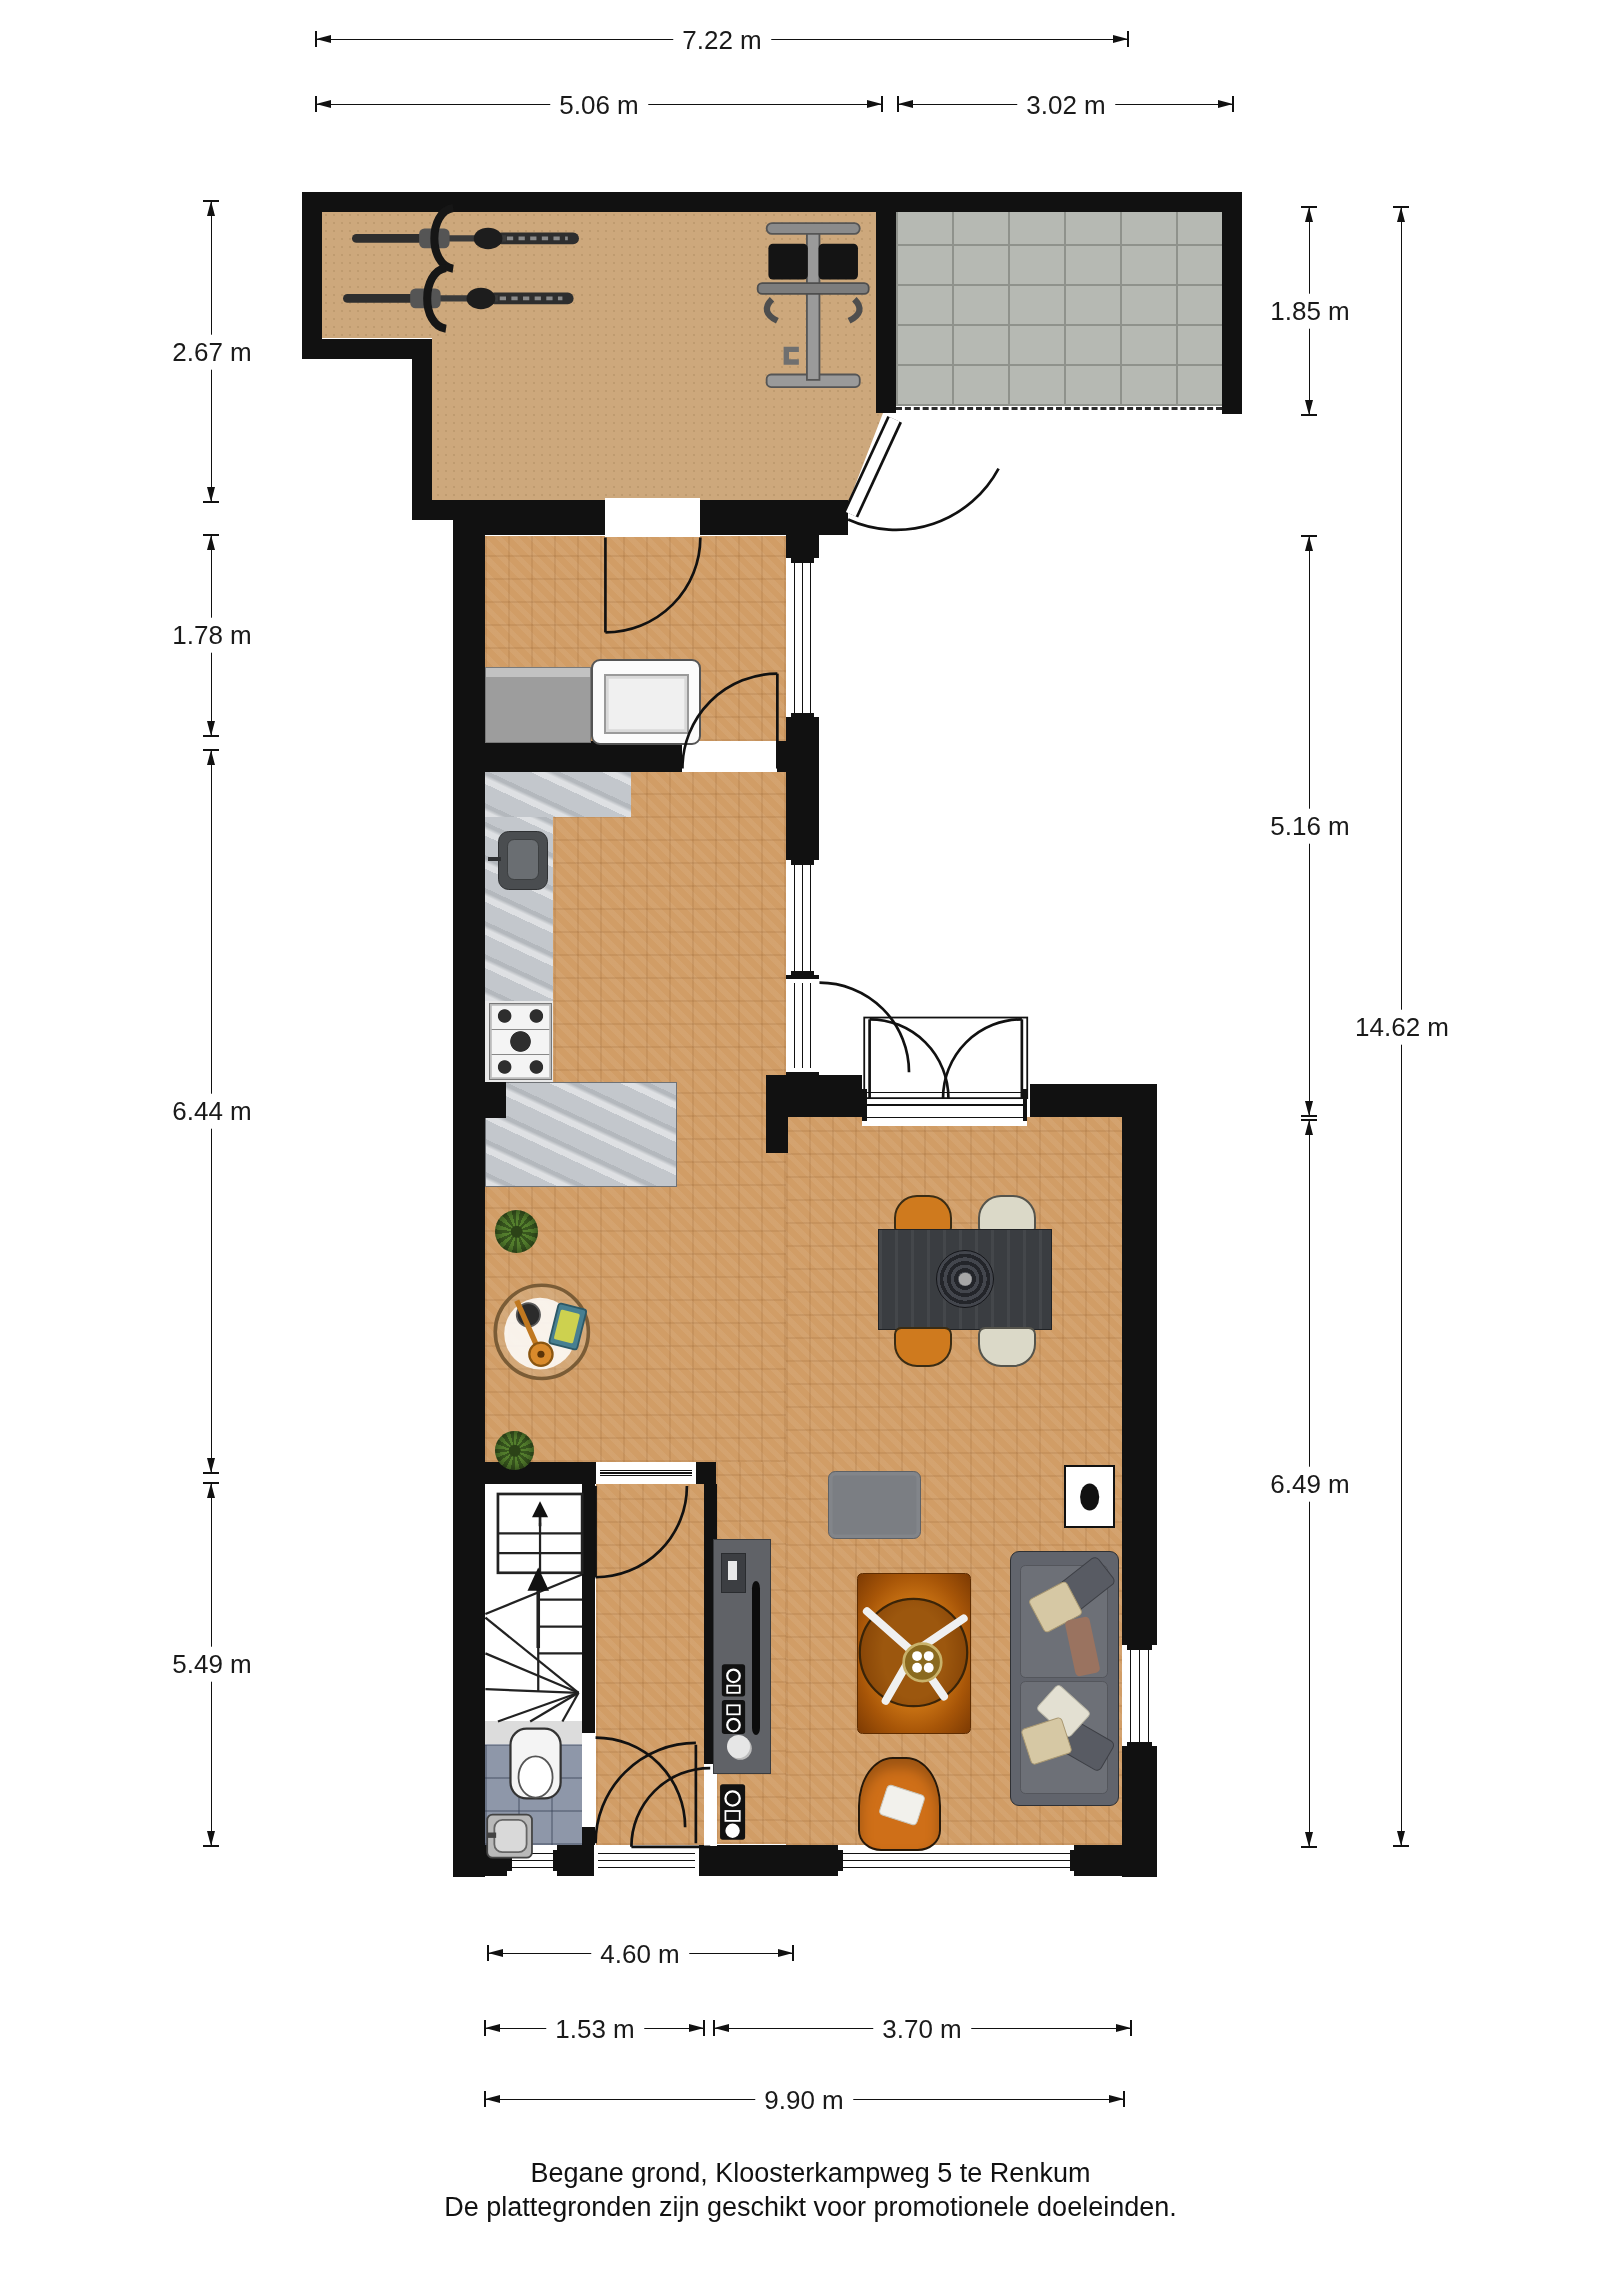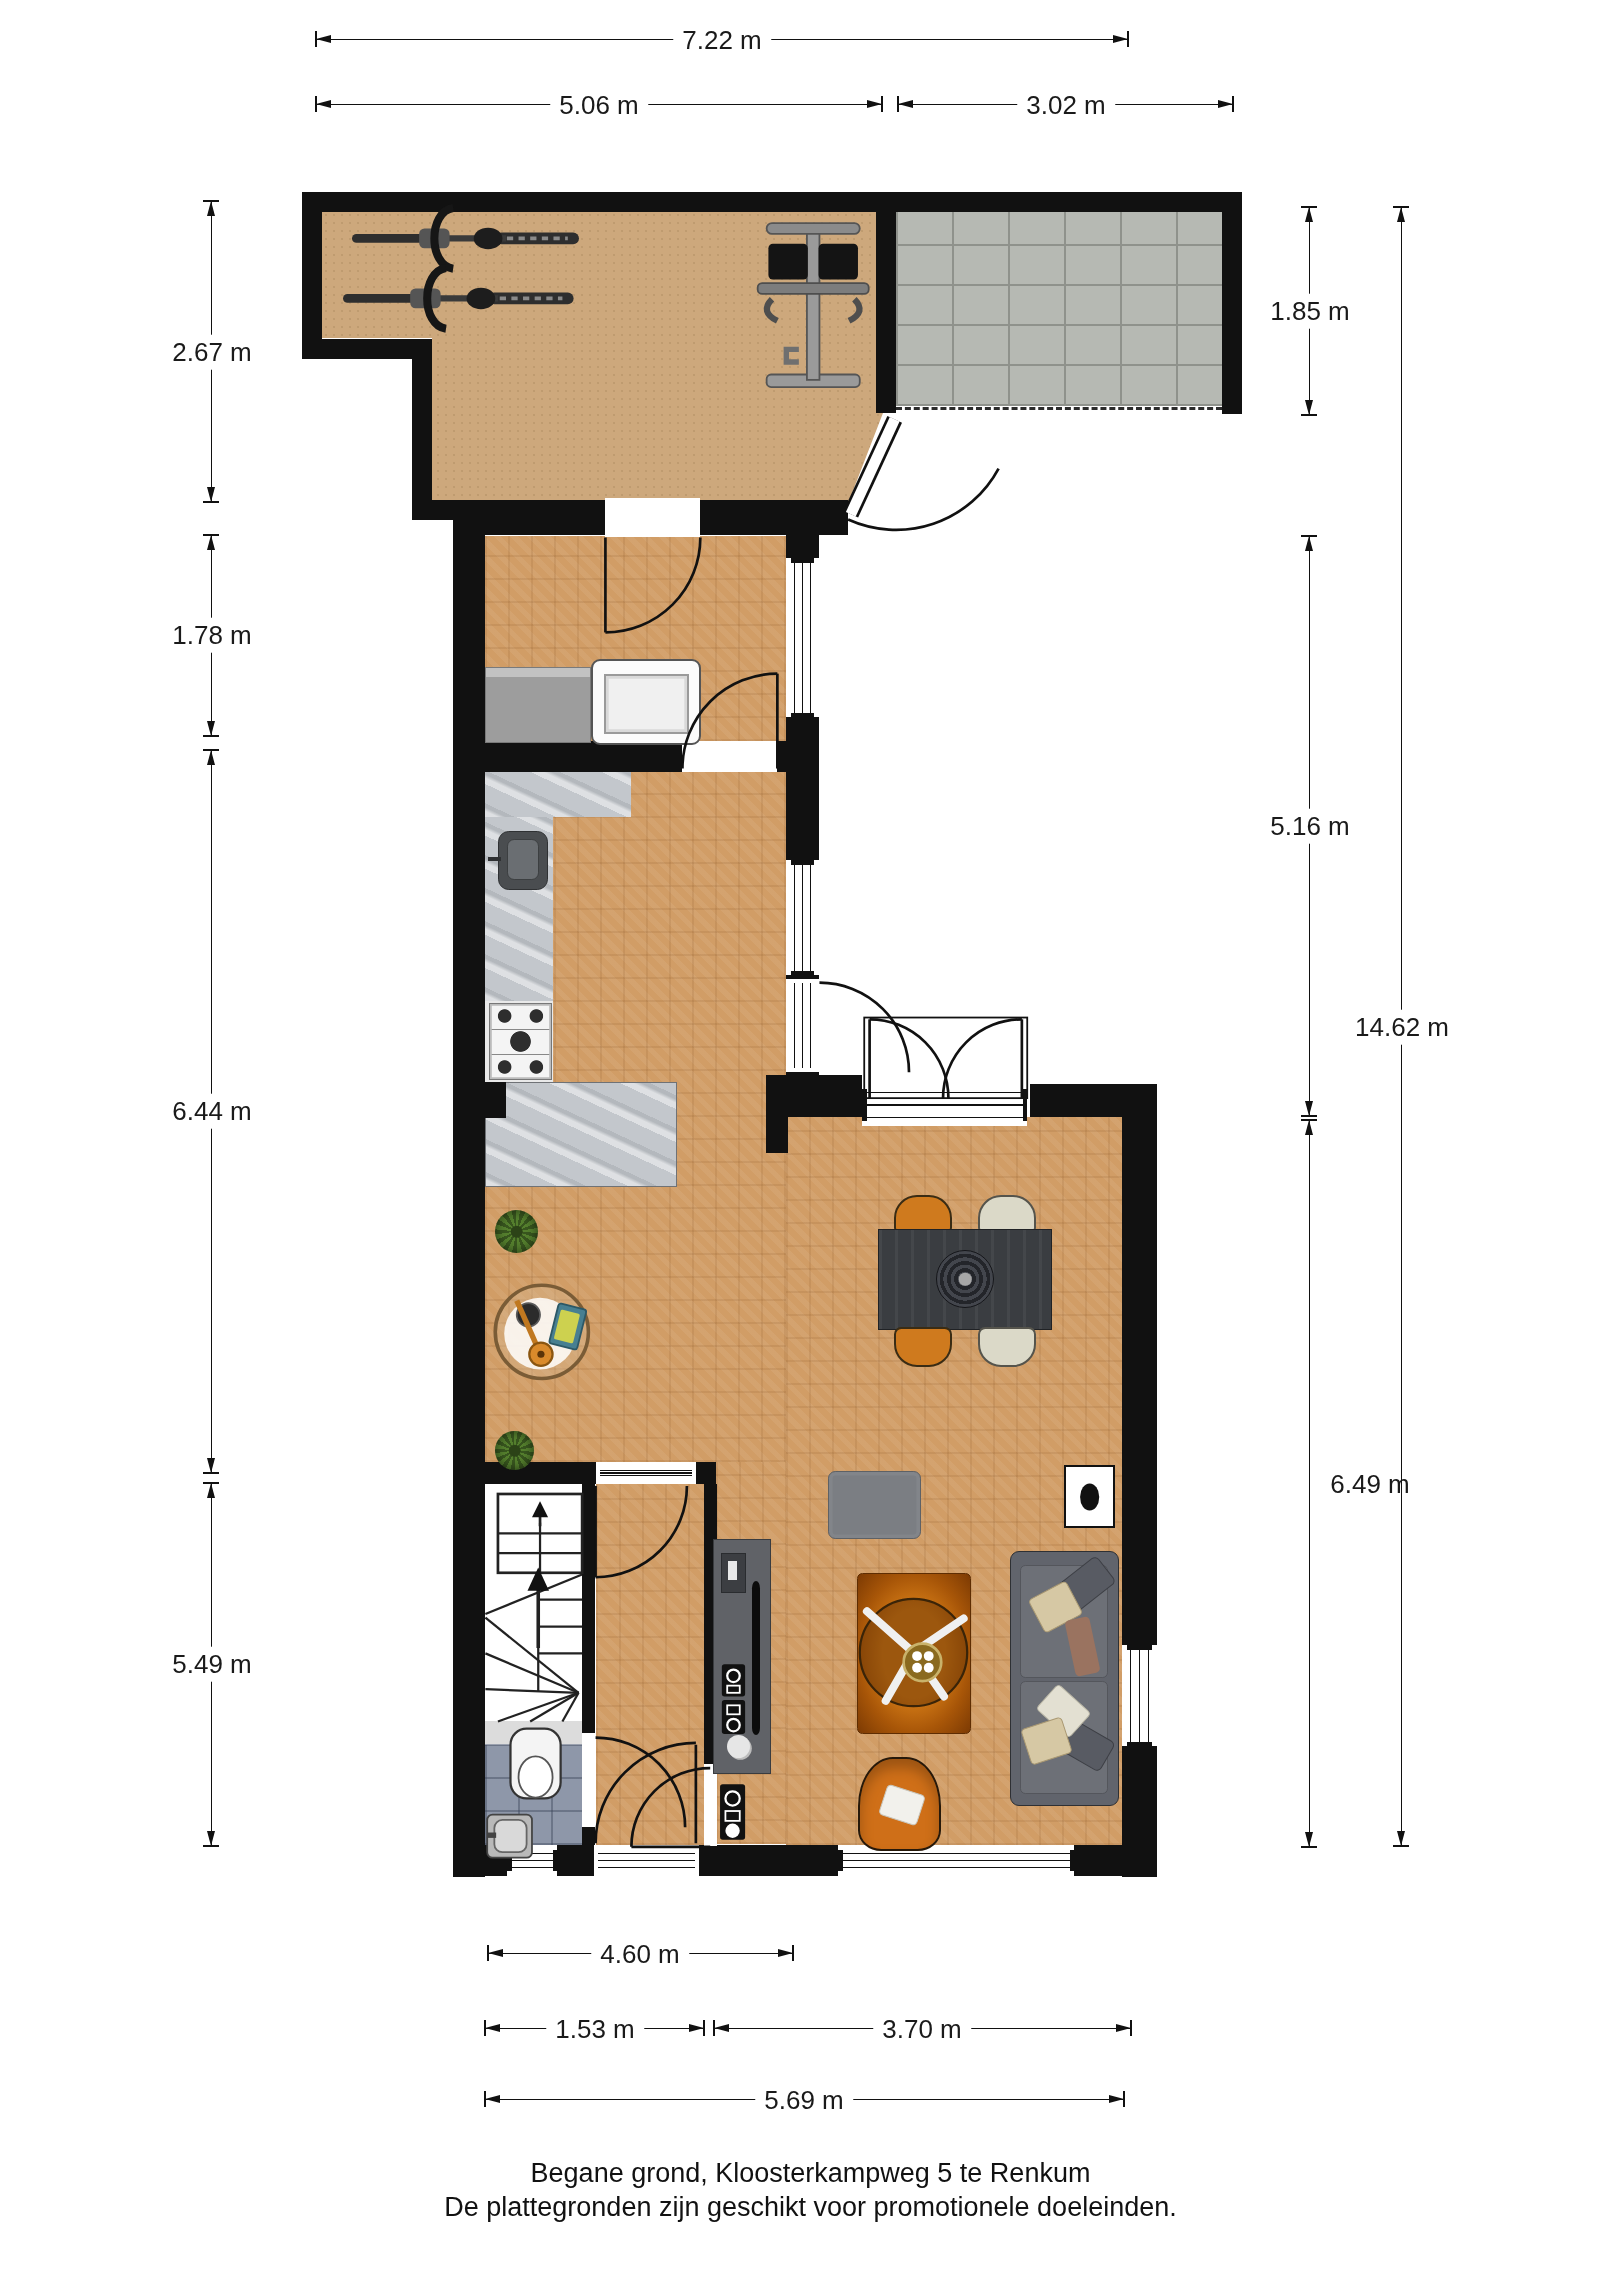--- a/index.html
+++ b/index.html
@@ -454,21 +454,21 @@
       <i class="t-b"></i>
     </div>
   <span class="dim-label" style="left:1310px;top:826px;">5.16 m</span>
 
   <div class="dim-v" style="left:1309px;top:1121px;height:725px;">
       <i class="t-t"></i>
       <i class="a-t"></i>
       <i class="a-b"></i>
       <i class="t-b"></i>
     </div>
-  <span class="dim-label" style="left:1370px;top:1484px;">6.49 m</span>
+  <span class="dim-label" style="left:1310px;top:1484px;">6.49 m</span>
 
   <div class="dim-v" style="left:1401px;top:208px;height:1637px;">
       <i class="t-t"></i>
       <i class="a-t"></i>
       <i class="a-b"></i>
       <i class="t-b"></i>
     </div>
   <span class="dim-label" style="left:1402px;top:1027px;">14.62 m</span>
 
   <div class="dim-h" style="left:489px;top:1953px;width:303px;">
@@ -494,19 +494,19 @@
       <i class="t-r"></i>
     </div>
   <span class="dim-label" style="left:922px;top:2029px;">3.70 m</span>
 
   <div class="dim-h" style="left:486px;top:2099px;width:637px;">
       <i class="t-l"></i>
       <i class="a-l"></i>
       <i class="a-r"></i>
       <i class="t-r"></i>
     </div>
-  <span class="dim-label" style="left:804px;top:2100px;">5.69 m</span>
+  <span class="dim-label" style="left:804px;top:2100px;">9.90 m</span>
 
   <div class="footer-line" style="top:2158px;">Begane grond, Kloosterkampweg 5 te Renkum</div>
   <div class="footer-line" style="top:2192px;text-align:center;">De plattegronden zijn geschikt voor promotionele doeleinden.</div>
 
 </div>
 
 
 </body></html>

